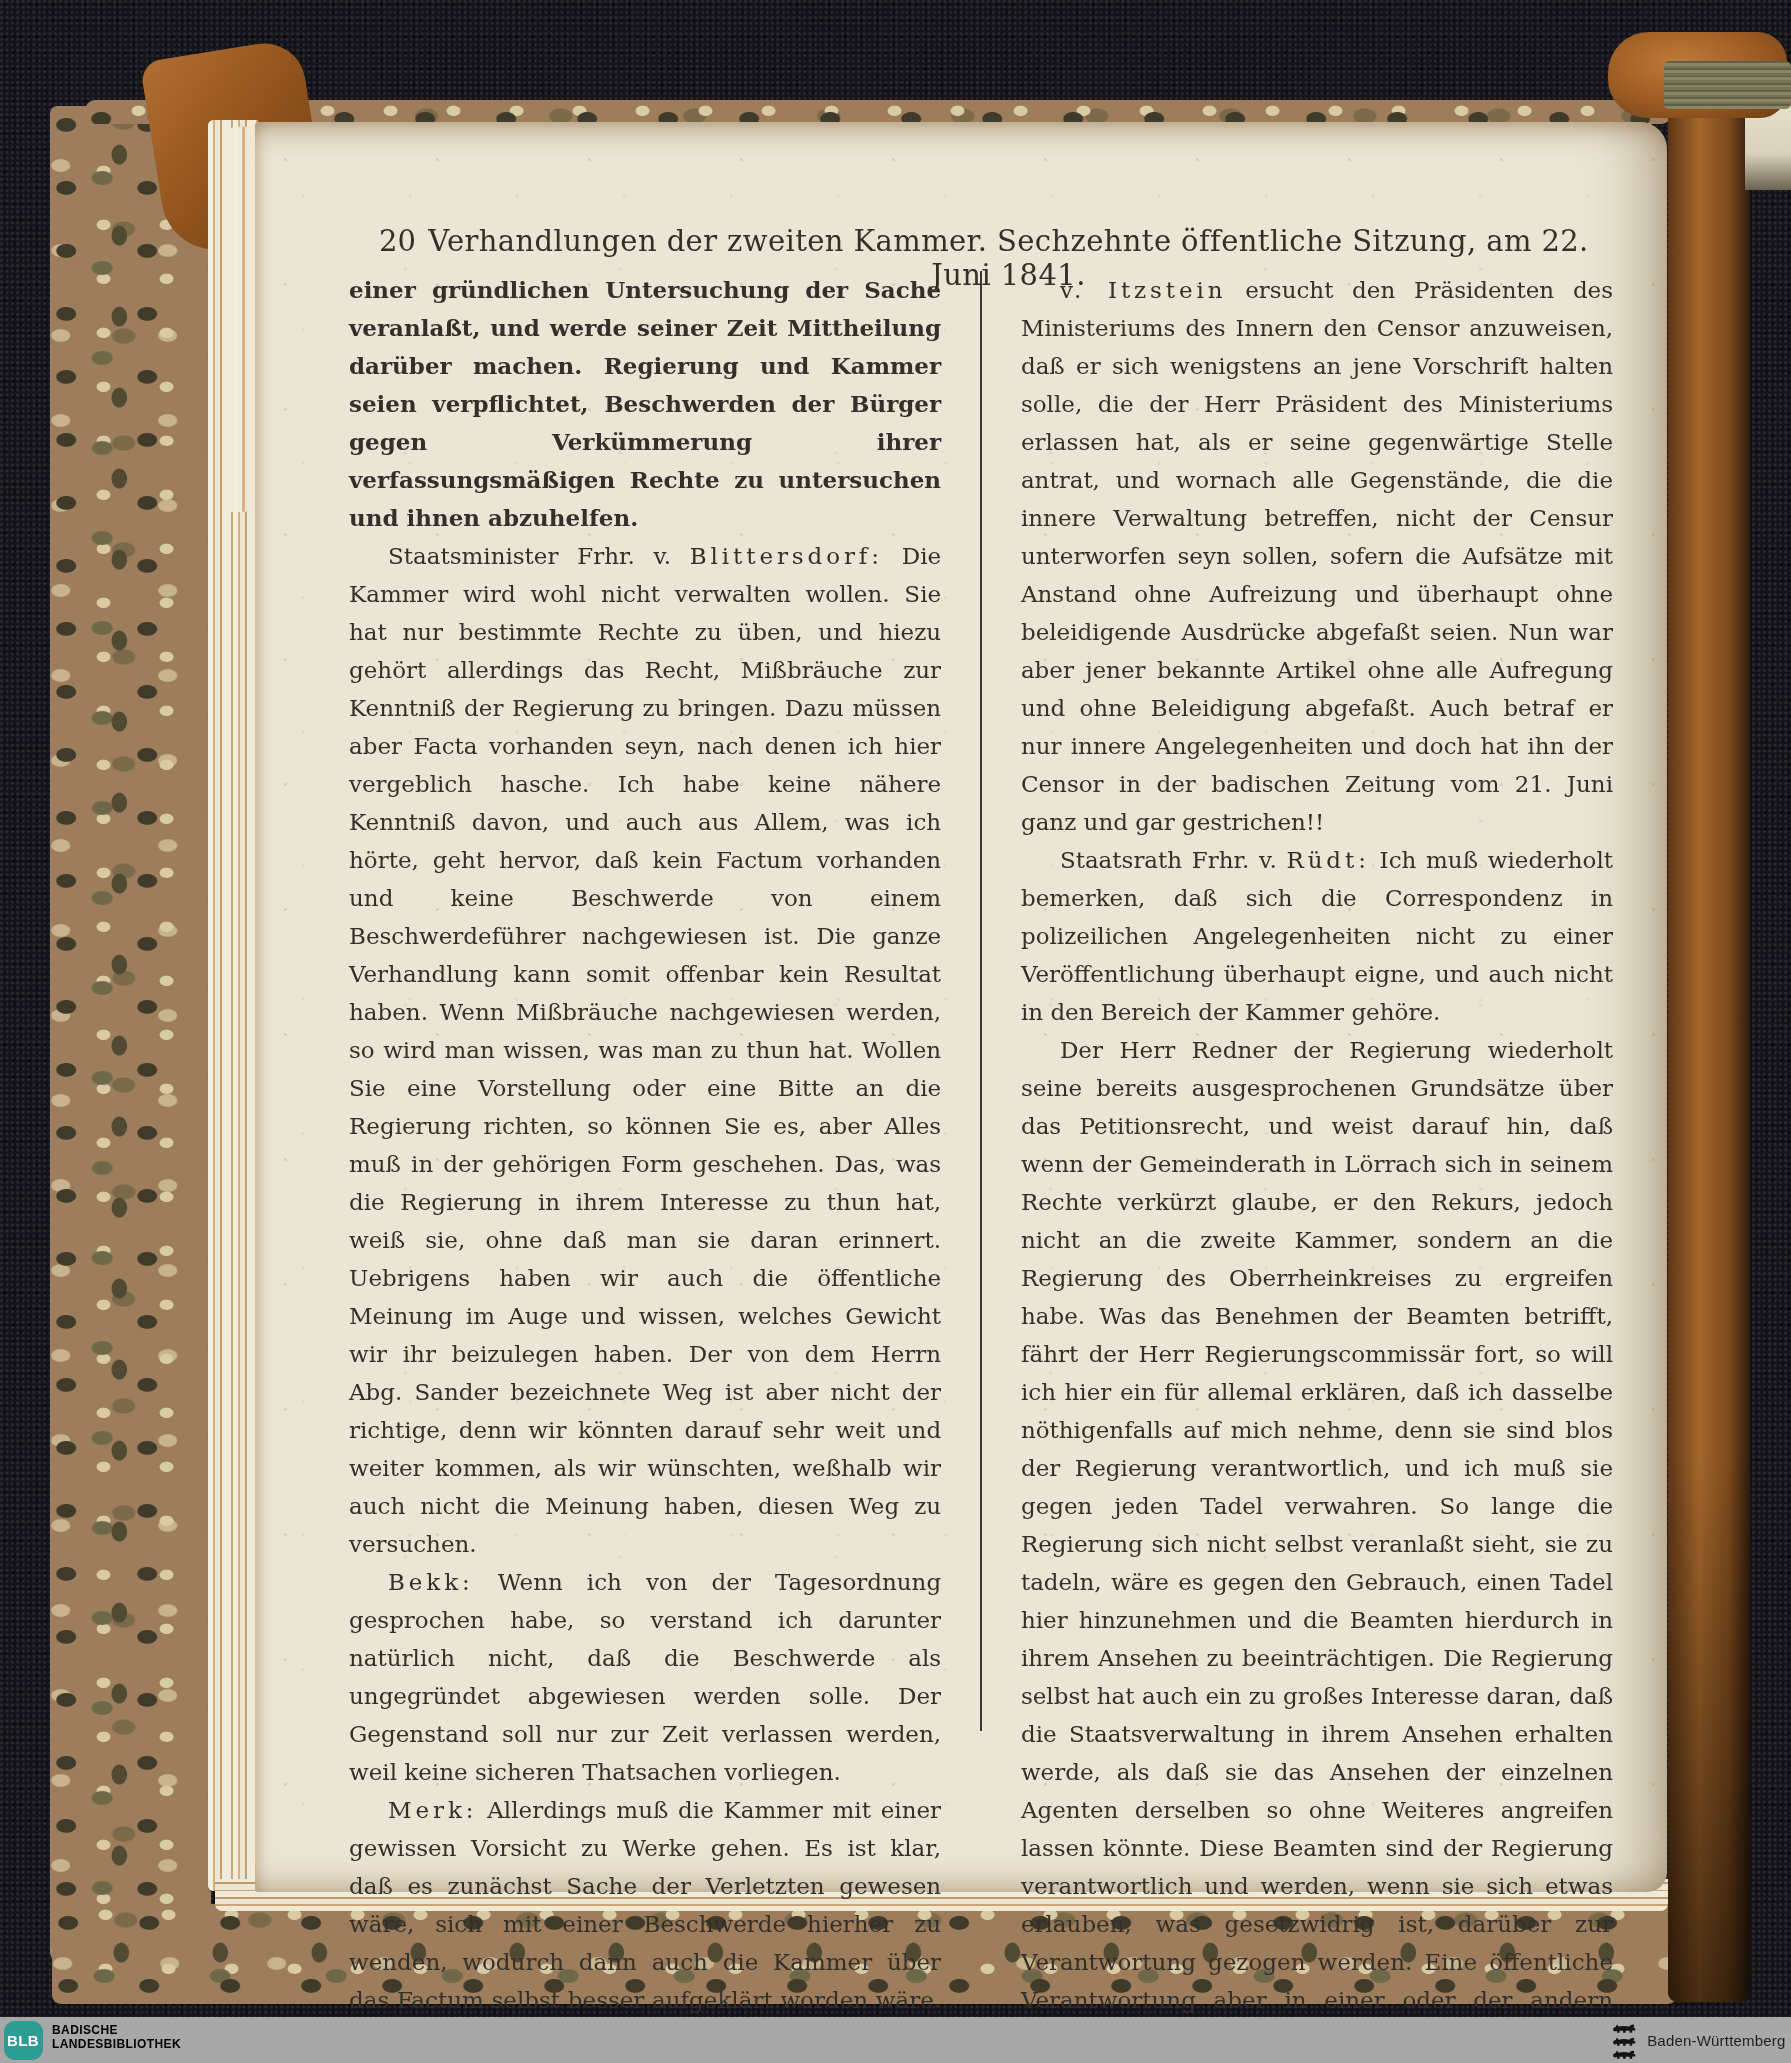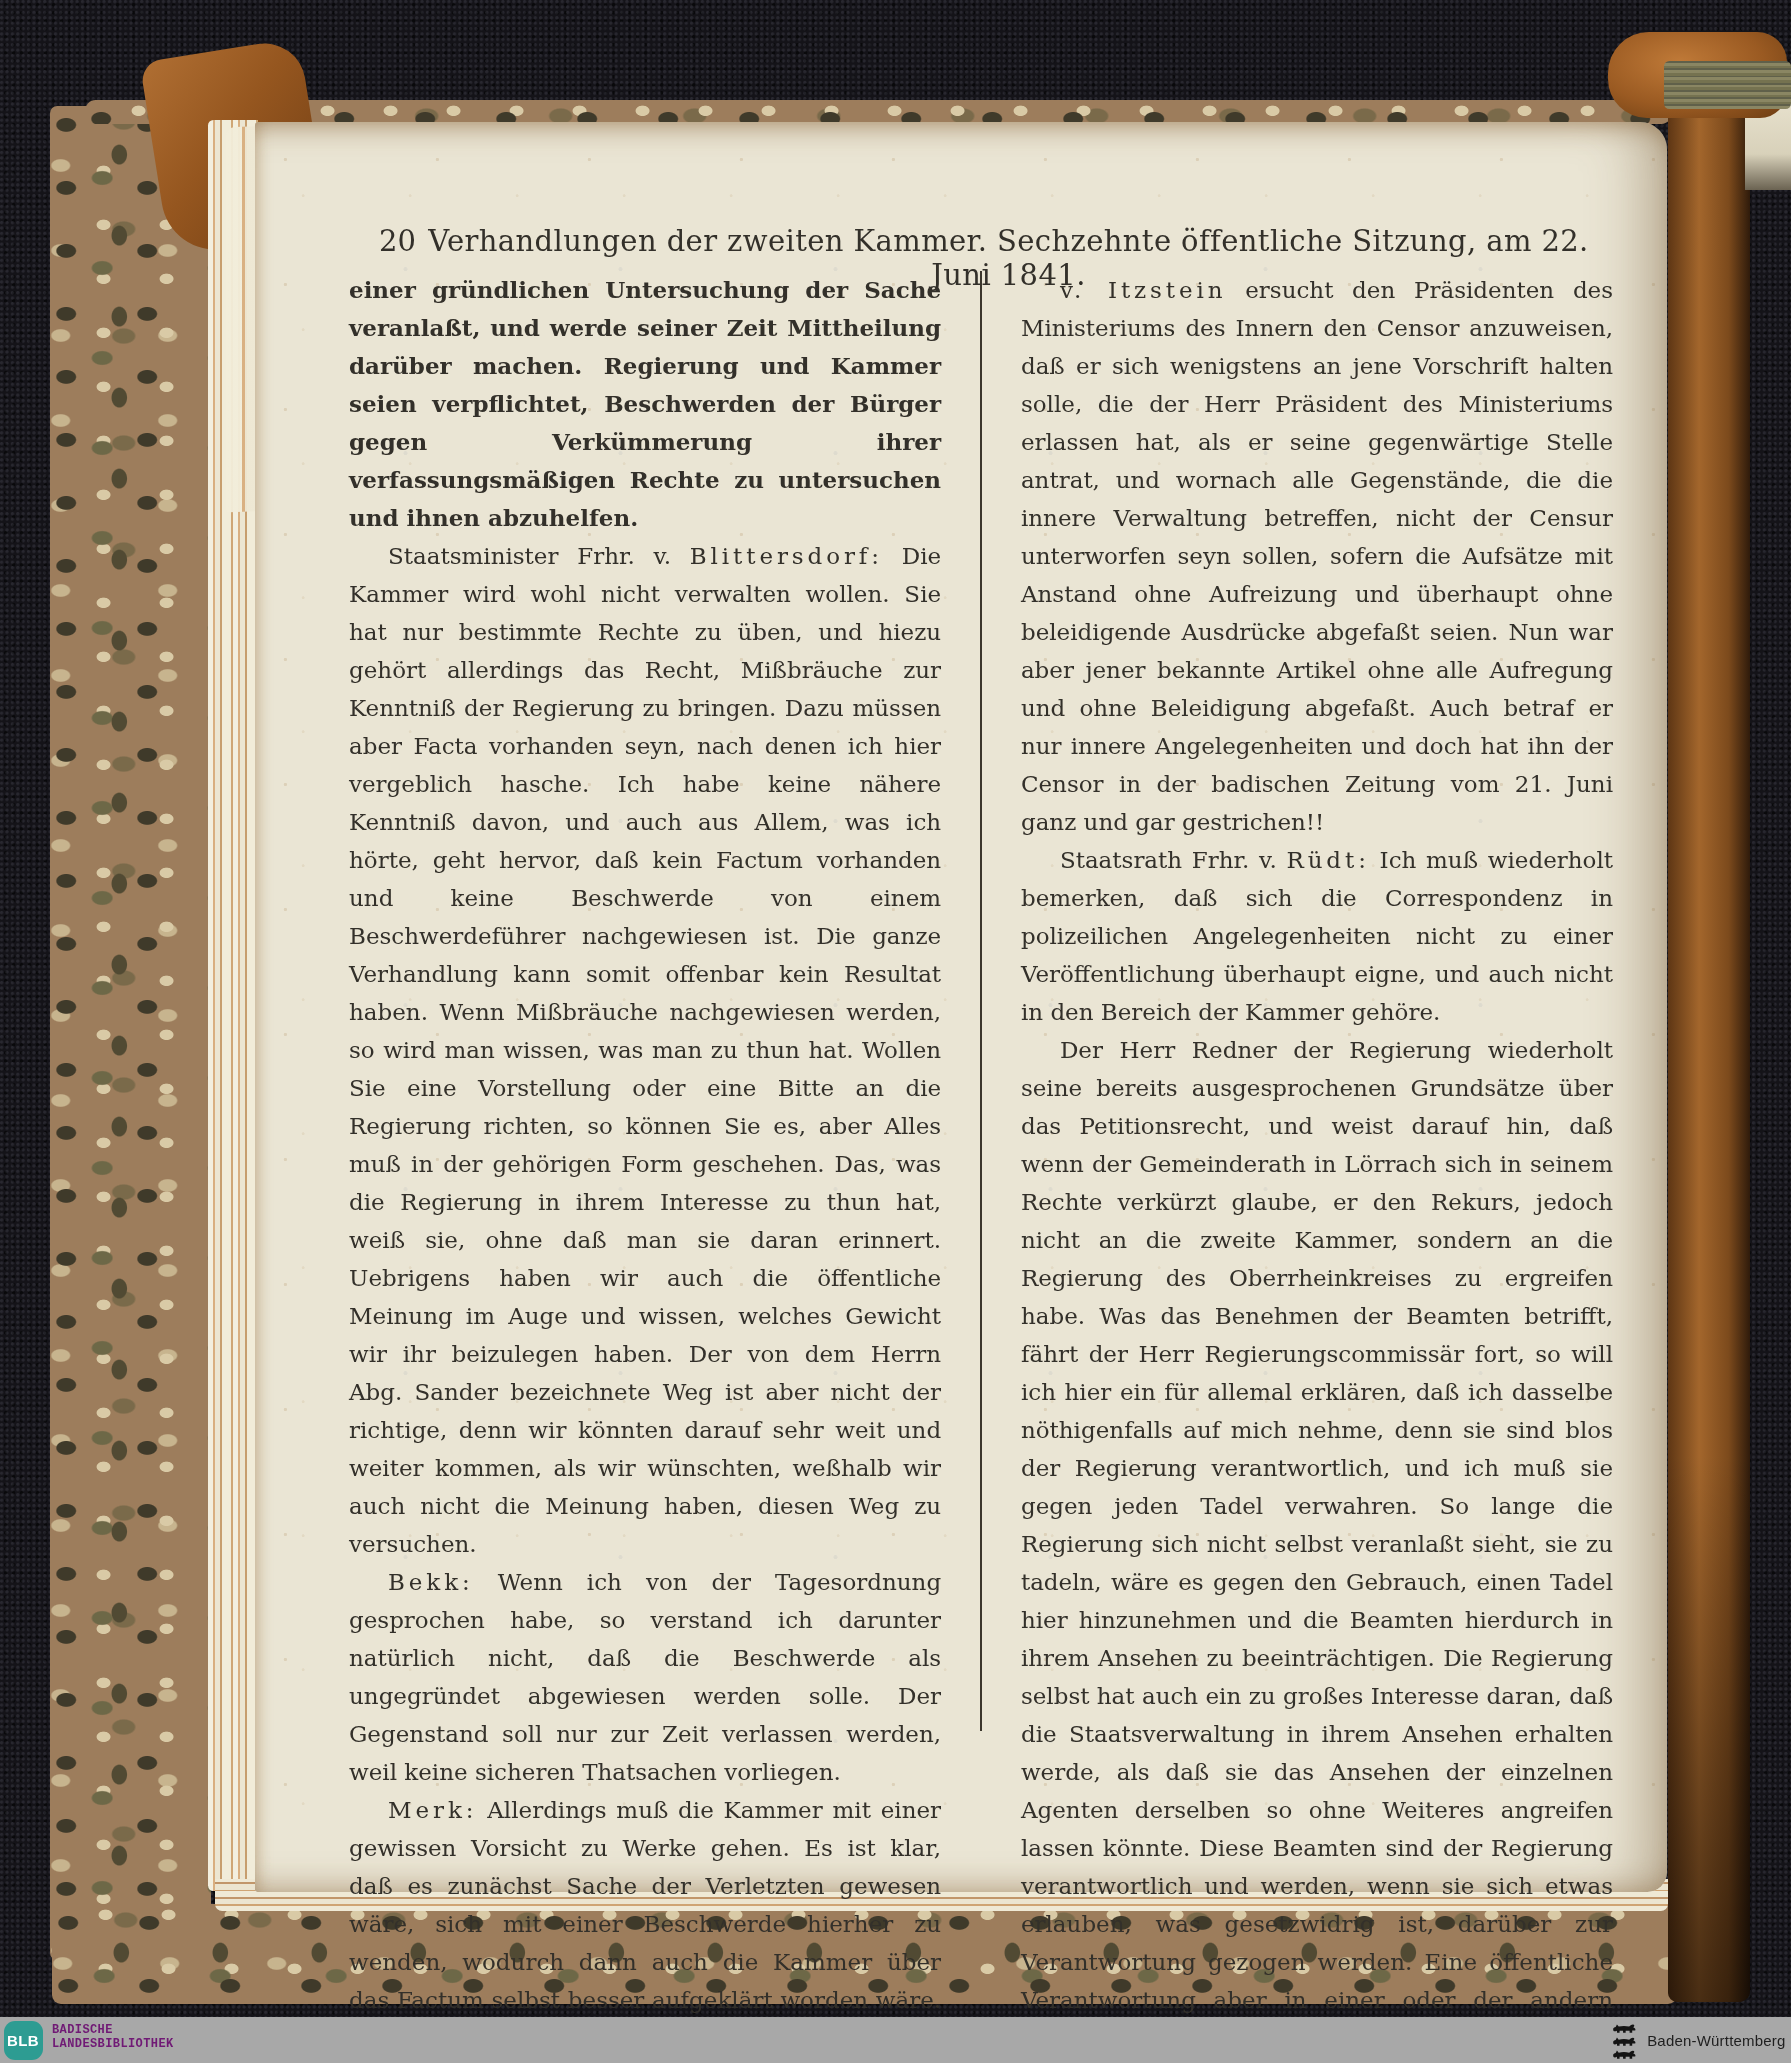--- a/index.html
+++ b/index.html
@@ -99,22 +99,22 @@
     background:var(--footer_bar,#a8a8a8);
     font-family:"Liberation Sans", sans-serif;
     display:flex;align-items:center;
   }
   .blb-logo{
     position:absolute;left:3.6px;top:3.6px;width:39px;height:39px;border-radius:11px;
     background:var(--blb_teal,#2d9c92);color:#fff;font-weight:bold;font-size:15px;
     display:flex;align-items:center;justify-content:center;letter-spacing:0.4px;
   }
   .library-name{
-    position:absolute;left:52px;top:6.3px;color:#701a75;font-weight:bold;
-    font-size:12px;line-height:14px;letter-spacing:0.4px;font-family:Liberation Mono, monospace;
+    position:absolute;left:52px;top:6.3px;color:#000000;font-weight:bold;
+    font-size:12px;line-height:14px;letter-spacing:0.4px;
   }
   .state-brand{position:absolute;right:5.4px;top:0;height:46px;display:flex;align-items:center;}
   .coat-of-arms{width:29.6px;height:41px;margin-right:7.2px;margin-top:1.8px;}
   .state-label{color:#1f1f1f;font-size:15px;letter-spacing:0.2px;}
 </style>
 </head>
 <body>
 
 <div class="marble-left marble"></div>
 <div class="marble-top marble"></div>

